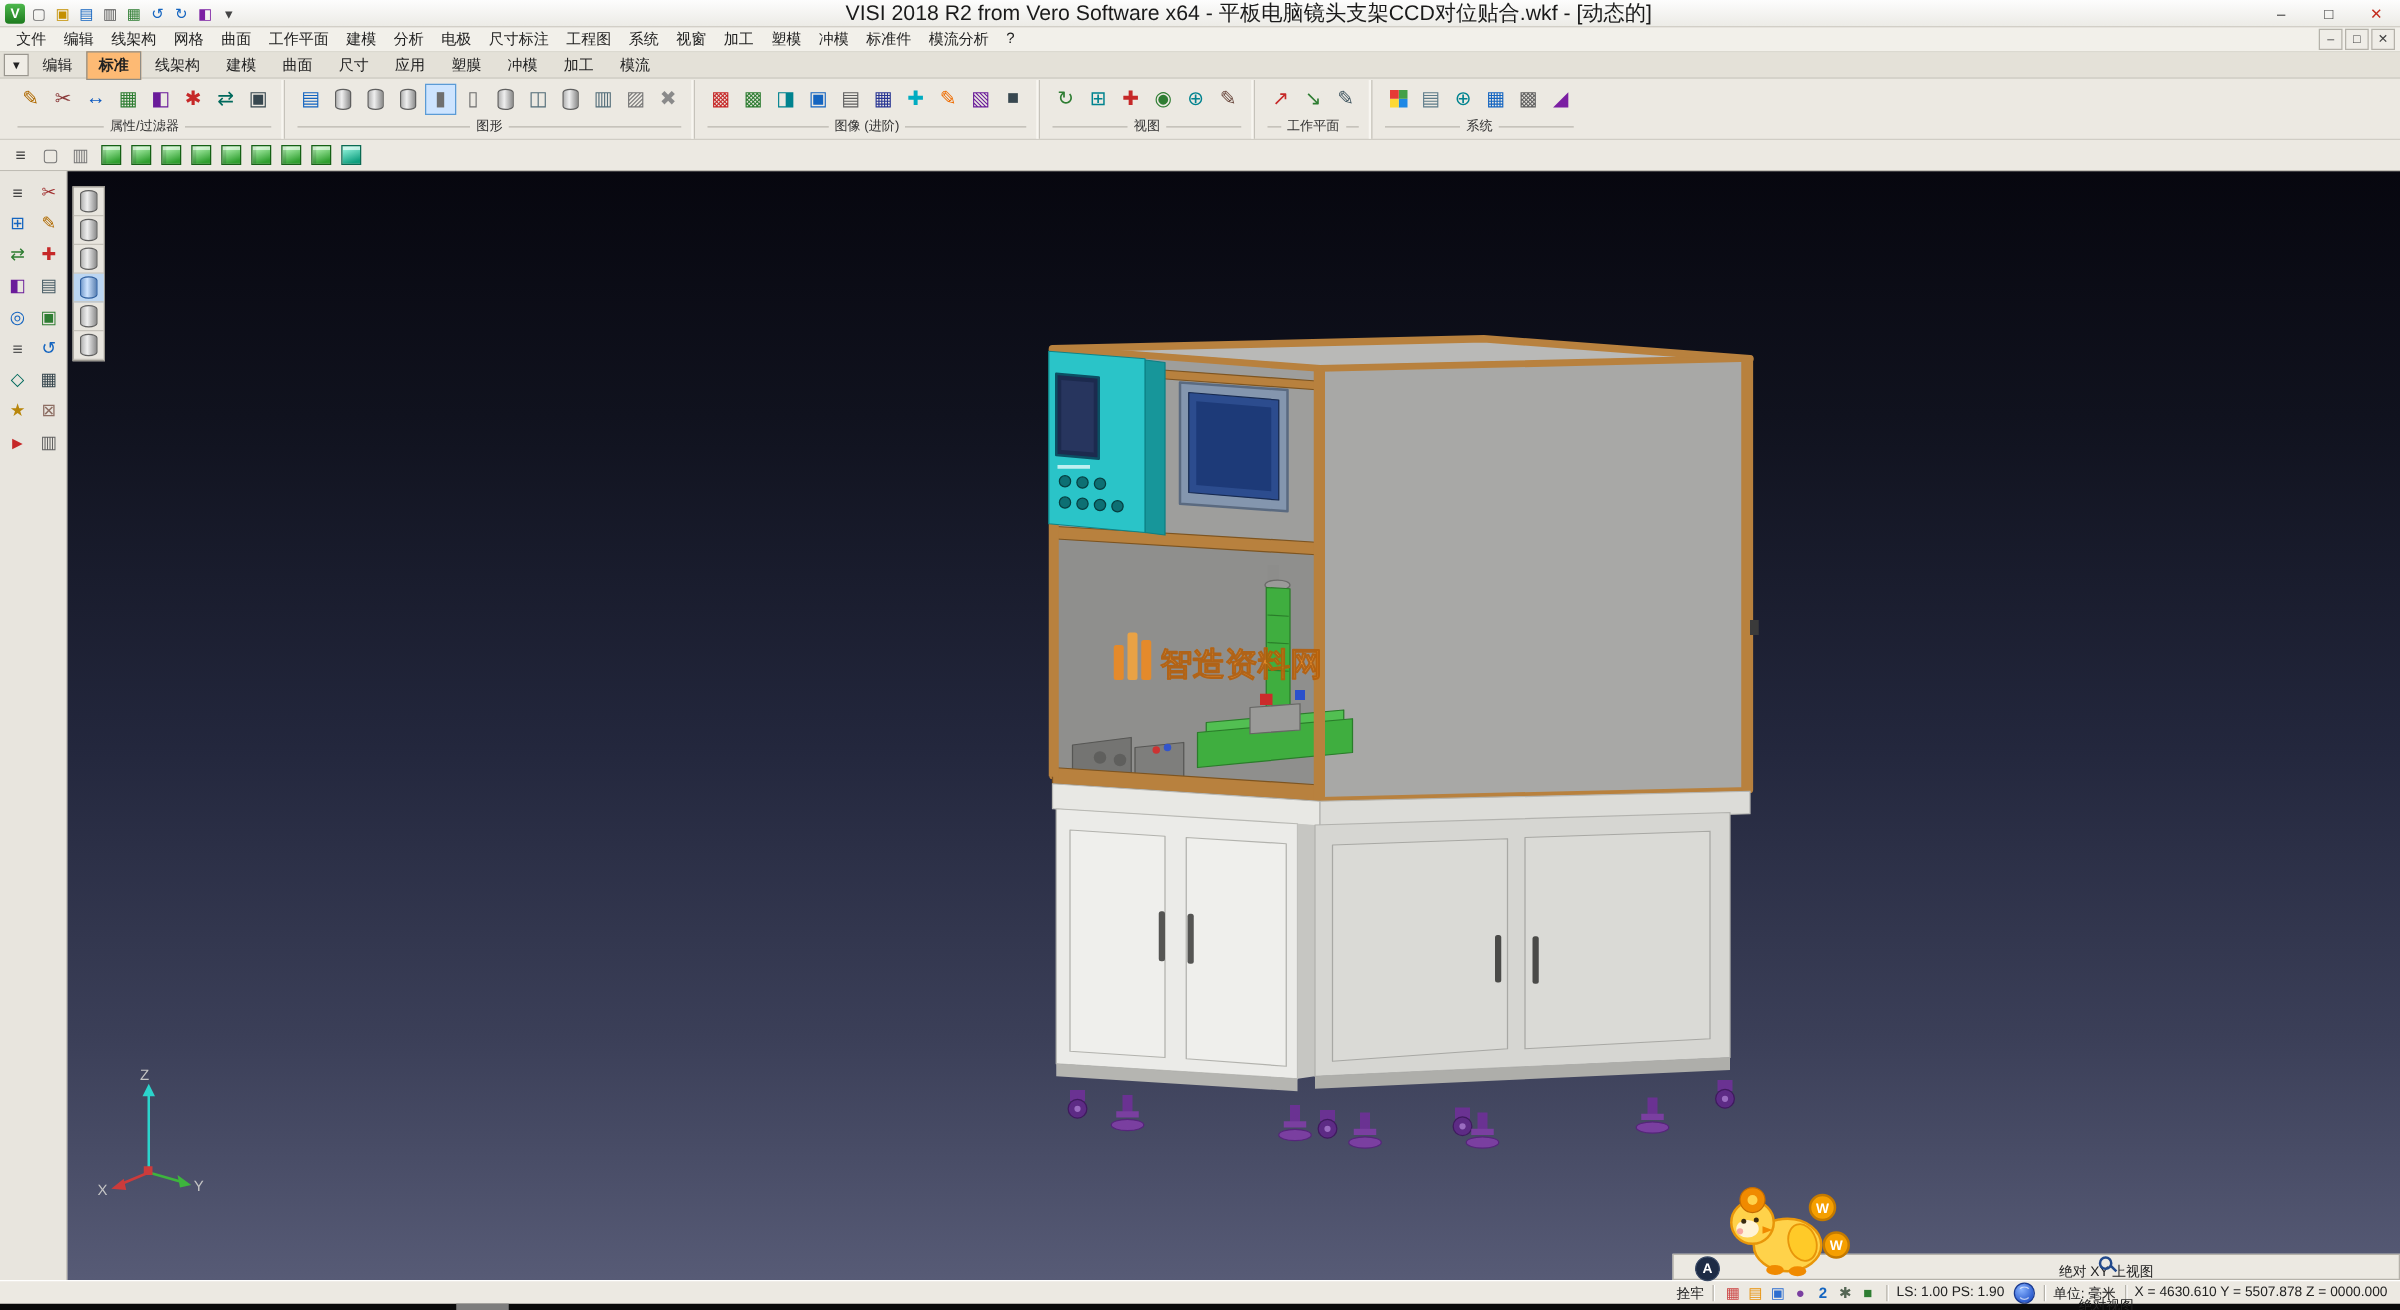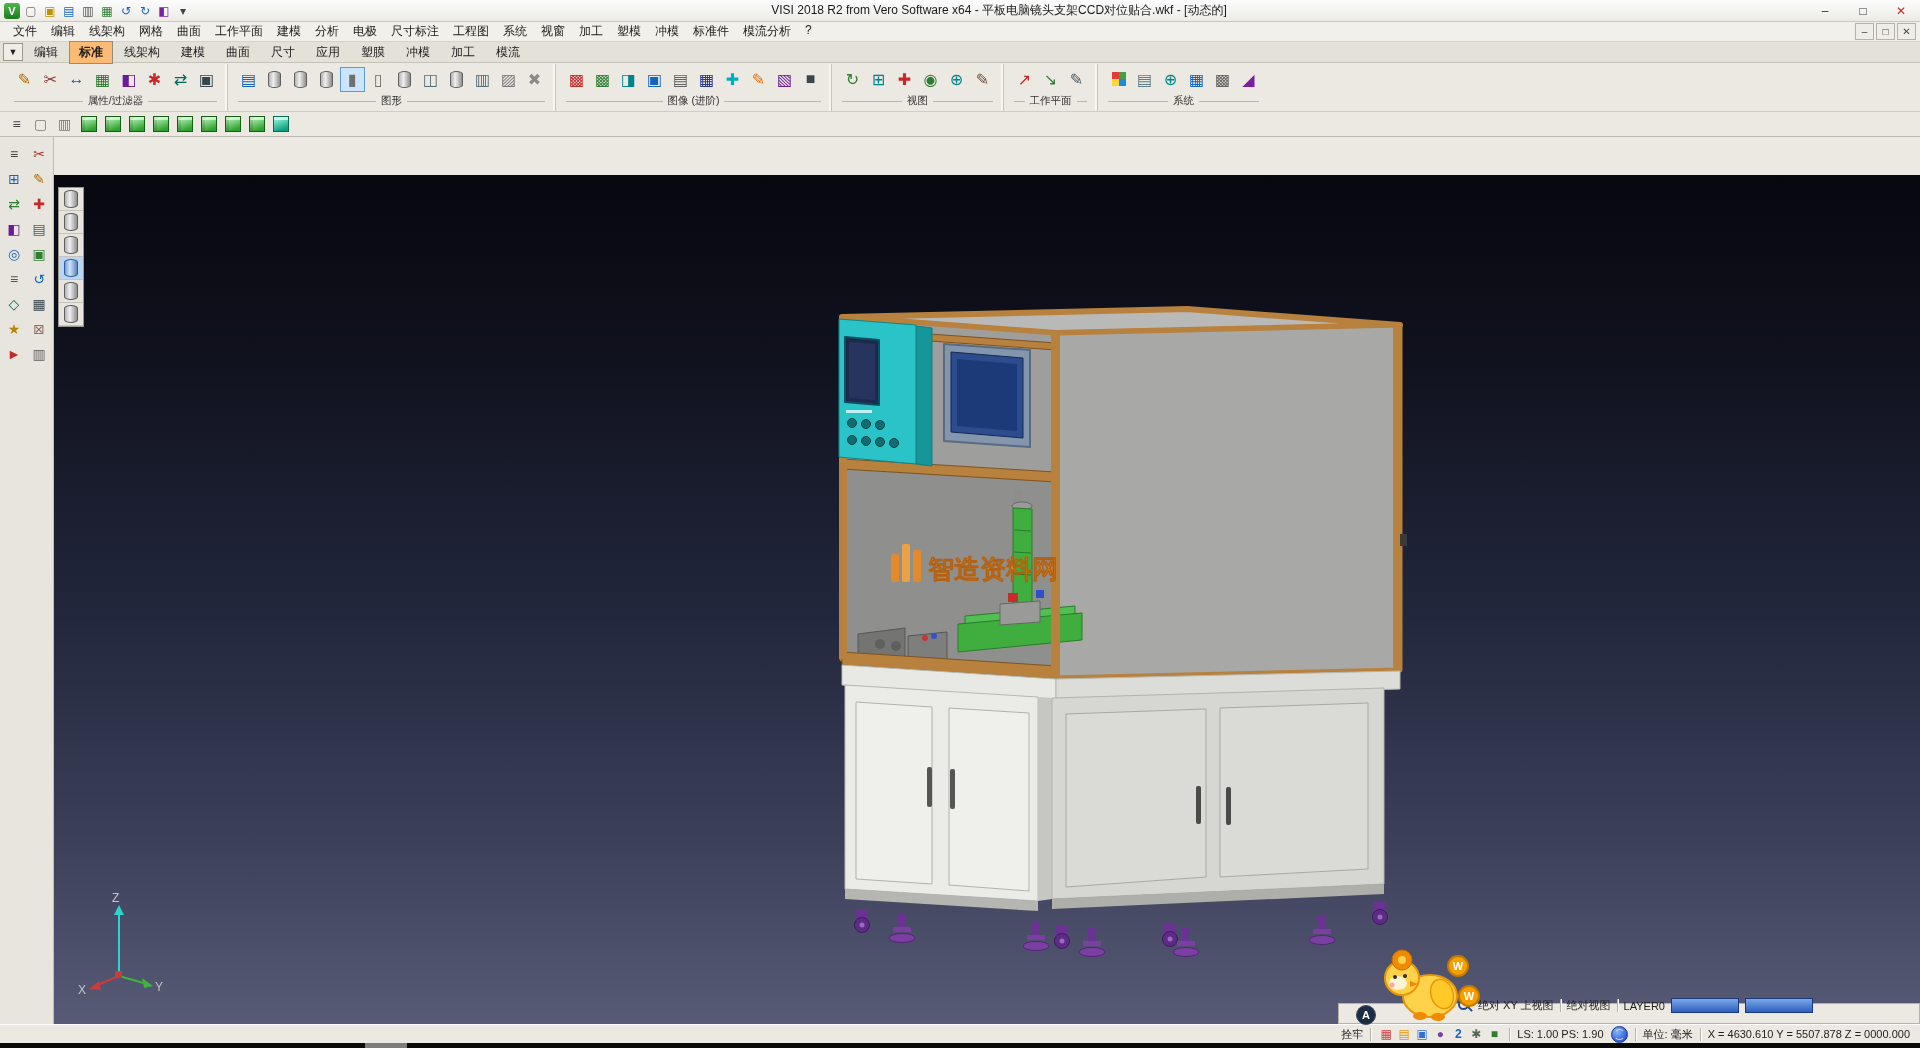--- a/index.html
+++ b/index.html
@@ -6,21 +6,21 @@
   body{font-family:"Liberation Sans","DejaVu Sans",sans-serif;font-size:12px;color:#222;}
   .app{position:relative;width:1920px;height:1048px;background:#ece9e2;overflow:hidden;}
 
   
   .titlebar{height:22px;display:flex;align-items:center;gap:2px;padding:0 0 0 4px;
     background:linear-gradient(#fdfdfd,#ecebe6);border-bottom:1px solid #c9c6be;box-sizing:border-box;}
   .logo{width:16px;height:16px;border-radius:3px;background:linear-gradient(#4db84d,#1d7a1d);
     color:#fff;font-weight:bold;font-size:11px;display:flex;align-items:center;justify-content:center;}
   .qat{display:flex;align-items:center;gap:1px;}
   .ticon{width:18px;height:18px;display:flex;align-items:center;justify-content:center;font-size:12px;}
-  .wtitle{flex:1;text-align:center;font-size:12px;color:#1a1a1a;white-space:nowrap;overflow:hidden;}
+  .wtitle{flex:1;text-align:center;font-size:17px;color:#1a1a1a;white-space:nowrap;overflow:hidden;}
   .wincontrols{display:flex;height:100%;}
   .wbtn{width:38px;display:flex;align-items:center;justify-content:center;font-size:12px;color:#333;}
   .wbtn.close{color:#c42b1c;font-weight:bold;}
 
   
   .menubar{height:20px;display:flex;align-items:center;background:#f2f0ea;border-bottom:1px solid #d4d1c8;
     padding:0 4px 0 6px;box-sizing:border-box;}
   .menu-items{display:flex;align-items:flex-start;}
   .menu-item{padding:2px 7px;white-space:nowrap;}
   .mdi{margin-left:auto;display:flex;gap:2px;}
@@ -64,35 +64,35 @@
     border-bottom:1px solid #bfbcb4;padding:0 6px;box-sizing:border-box;}
   .cuberow .tbi{width:21px;height:21px;font-size:14px;}
 
   
   .bodyrow{display:flex;height:887px;}
   .sidebar{width:54px;background:#e8e5de;border-right:1px solid #bfbcb4;box-sizing:border-box;
     display:grid;grid-template-columns:23px 23px;gap:2px;justify-content:center;align-content:start;padding-top:5px;}
   .sbi{width:23px;height:23px;display:flex;align-items:center;justify-content:center;font-size:14px;}
 
   .viewport{flex:1;position:relative;overflow:hidden;
-    background:linear-gradient(180deg,#07070f 0%,#10121e 22%,#23273d 52%,#3b3f58 78%,#575b76 100%);margin-top:38px;}
+    background:linear-gradient(180deg,#07070f 0%,#10121e 22%,#23273d 52%,#3b3f58 78%,#575b76 100%);}
   .scene{position:absolute;left:-54px;top:-137px;width:1920px;height:1048px;}
 
   .cylpanel{position:absolute;left:4px;top:12px;width:24px;background:#e8e5de;border:1px solid #9a978f;
     display:flex;flex-direction:column;}
   .cylbtn{height:22px;display:flex;align-items:center;justify-content:center;border-bottom:1px solid #c6c3bb;}
   .cylbtn::before{content:"";width:12px;height:16px;border:1px solid #5f5f5f;
     background:linear-gradient(90deg,#b5b5b5,#efefef 40%,#8f8f8f);border-radius:50%/18%;}
   .cylbtn.active{background:#bcd6f2;}
   .cylbtn.active::before{background:linear-gradient(90deg,#7aa0d0,#cfe4ff 40%,#5f85b5);border-color:#2f5f9f;}
 
   
   .statusview{position:absolute;left:1338px;top:1003px;right:0;height:21px;z-index:20;
     background:#ece9e2;border:1px solid #b5b2aa;box-sizing:border-box;display:flex;align-items:center;
-    gap:6px;font-size:11px;padding:0 6px 16px 118px;}
+    gap:6px;font-size:11px;padding:0 6px 16px 118px;flex-direction:column;}
   .statusmain{height:19px;background:#ece9e2;border-top:1px solid #fff;display:flex;align-items:center;
     font-size:11px;padding:0 10px;box-sizing:border-box;gap:7px;}
   .ssep{width:1px;height:13px;background:#b5b2aa;box-shadow:1px 0 0 #fff;}
   .sicon{width:16px;height:16px;display:flex;align-items:center;justify-content:center;font-size:12px;font-weight:bold;}
   .bluebar{width:66px;height:13px;border:1px solid #1a3a80;background:linear-gradient(#7aa8e8,#2f5fc0);}
   .mag{position:relative;width:15px;height:15px;display:inline-block;}
   .mag::before{content:"";position:absolute;left:1px;top:1px;width:7px;height:7px;border:2px solid #234a8c;border-radius:50%;}
   .mag::after{content:"";position:absolute;left:10px;top:10px;width:6px;height:2px;background:#234a8c;transform:rotate(45deg);}
   .globe{width:15px;height:15px;border-radius:50%;display:inline-block;position:relative;
     background:radial-gradient(circle at 35% 30%,#8ab4ff,#2f5fd0 70%);border:1px solid #1a3a90;}

